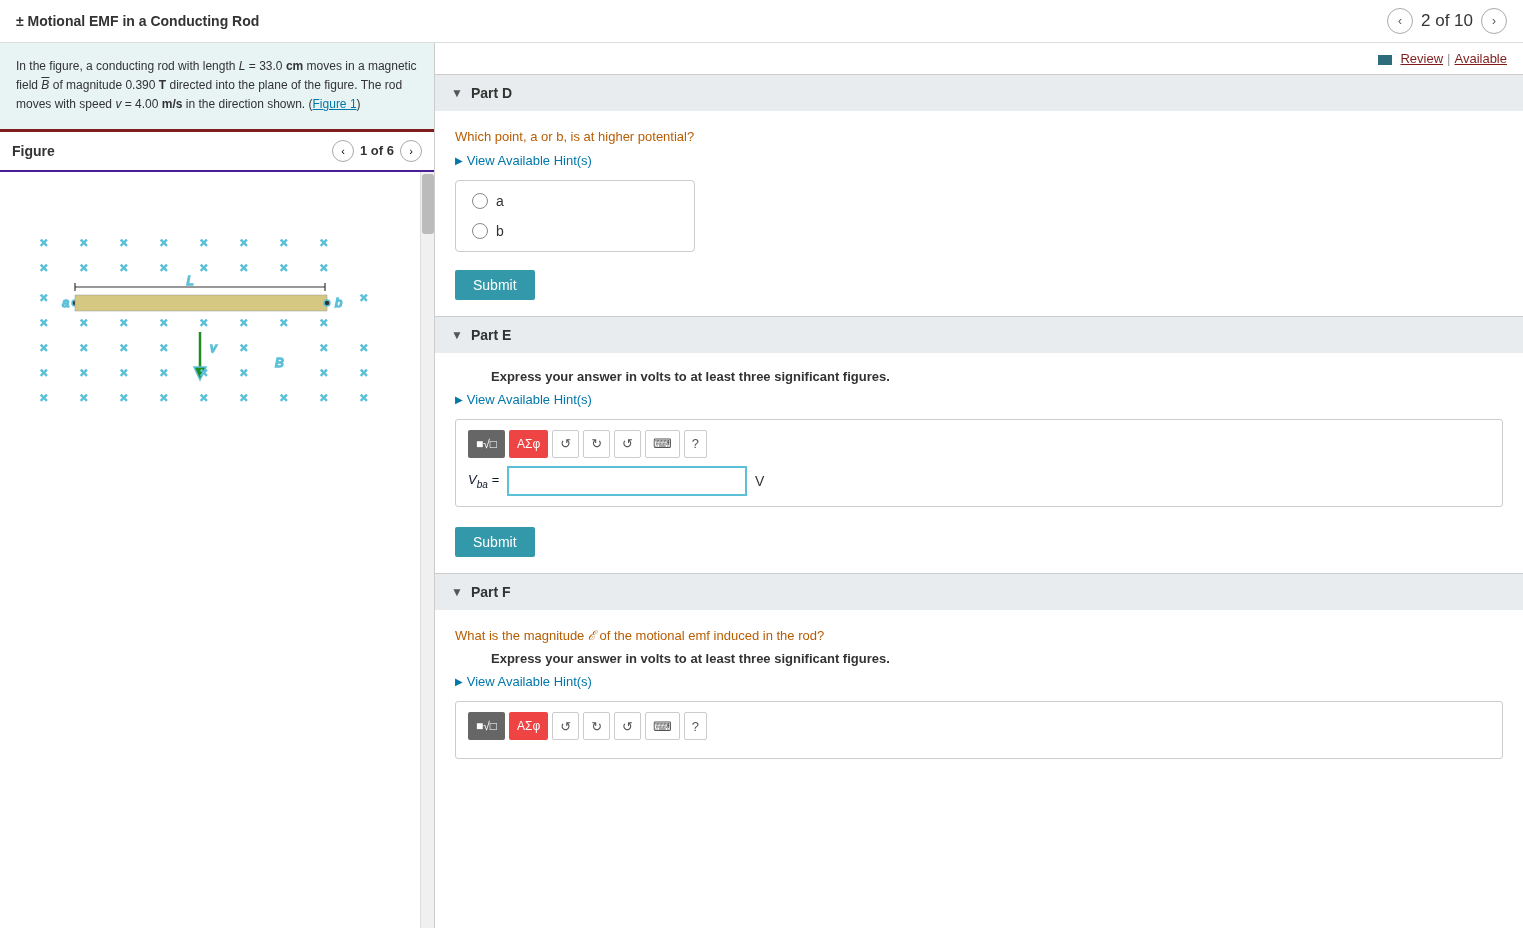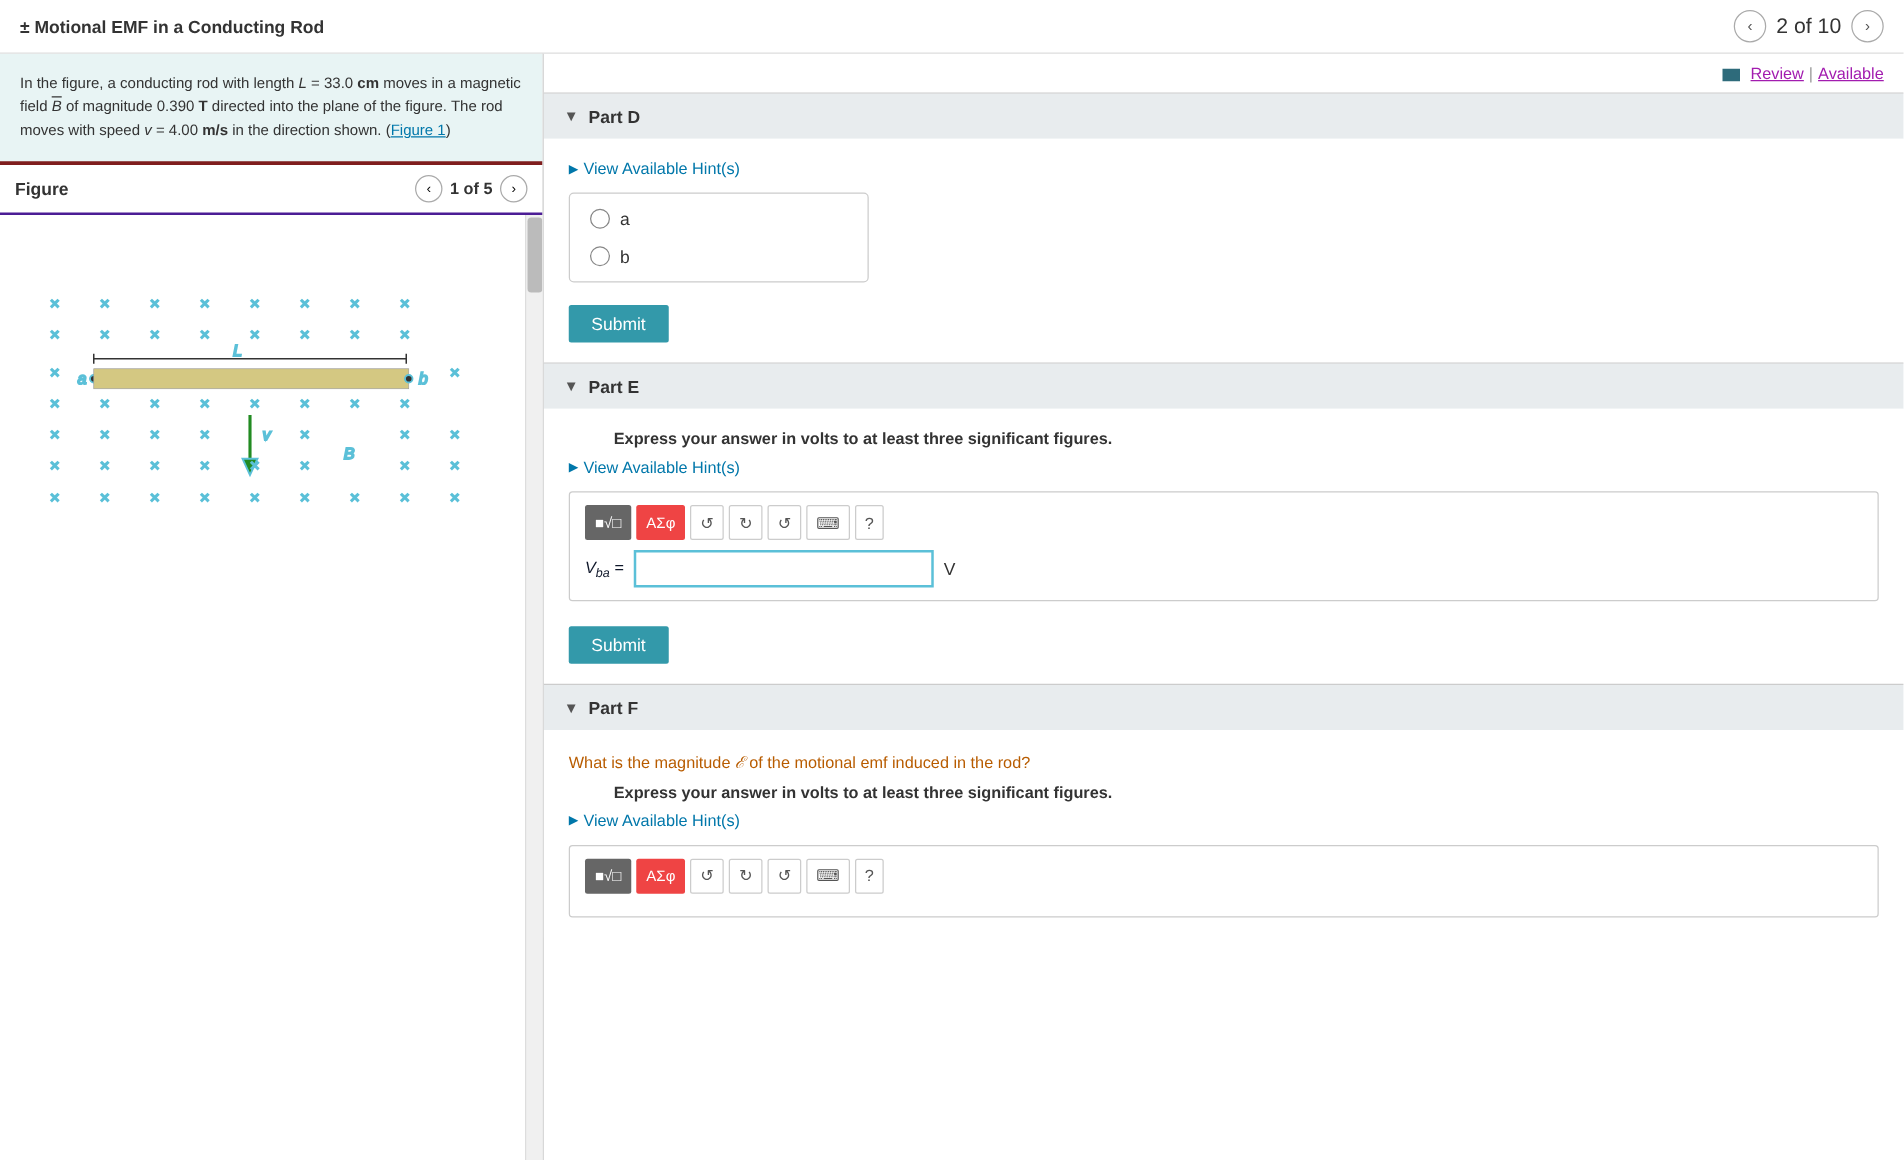--- a/index.html
+++ b/index.html
@@ -123,21 +123,21 @@
       overflow-y: auto;
       padding: 0;
     }
     #top-links {
       display: flex;
       justify-content: flex-end;
       padding: 8px 16px;
       gap: 4px;
       font-size: 13px;
     }
-    .top-link { color: #a21caf; text-decoration: underline; cursor: pointer; }
+    .top-link { color: #7f1d1d; text-decoration: underline; cursor: pointer; }
     .top-link-sep { color: #999; }
     .review-icon {
       display: inline-block;
       width: 14px; height: 10px;
       background: #2e6b7b;
       margin-right: 4px;
       vertical-align: middle;
     }
 
     
@@ -316,21 +316,21 @@
   <div id="left-panel">
     <div id="problem-text">
       <span>In the figure, a conducting rod with length <span class="math-var">L</span> = 33.0 <span class="bold">cm</span> moves in a magnetic field <span class="overline">B</span> of magnitude 0.390 <span class="bold">T</span> directed into the plane of the figure. The rod moves with speed <span class="math-var">v</span> = 4.00 <span class="bold">m/s</span> in the direction shown. (<span class="link">Figure 1</span>)</span>
     </div>
 
     <div id="figure-area">
       <div id="figure-header">
         <span>Figure</span>
         <div id="figure-nav">
           <button class="fig-nav-btn">‹</button>
-          <span>1 of 5</span>
+          <span>1 of 6</span>
           <button class="fig-nav-btn">›</button>
         </div>
       </div>
 
       <div id="figure-canvas">
 
         <svg id="rod-figure" width="360" height="220">
 
           <g fill="none" stroke="#5bc0d8" stroke-width="1.5" font-size="13" font-family="Arial">
 
@@ -427,20 +427,21 @@
       <span class="top-link-sep">|</span>
       <a class="top-link">Available</a>
     </div>
 
     <div class="part-section">
       <div class="part-header">
         <span class="arrow-icon">▼</span>
         <span class="part-title">Part D</span>
       </div>
       <div class="part-body">
+        <div class="question-text">Which point, a or b, is at higher potential?</div>
         <div class="hint-link">
           <span class="tri">▶</span>
           <span>View Available Hint(s)</span>
         </div>
         <div class="radio-box">
           <label class="radio-option">
             <div class="radio-circle"></div>
             <span>a</span>
           </label>
           <label class="radio-option">

